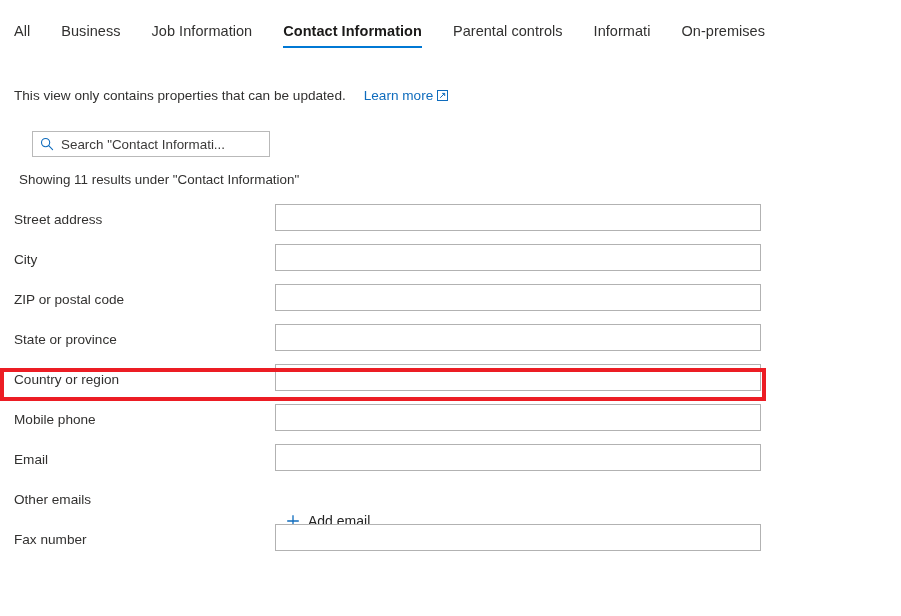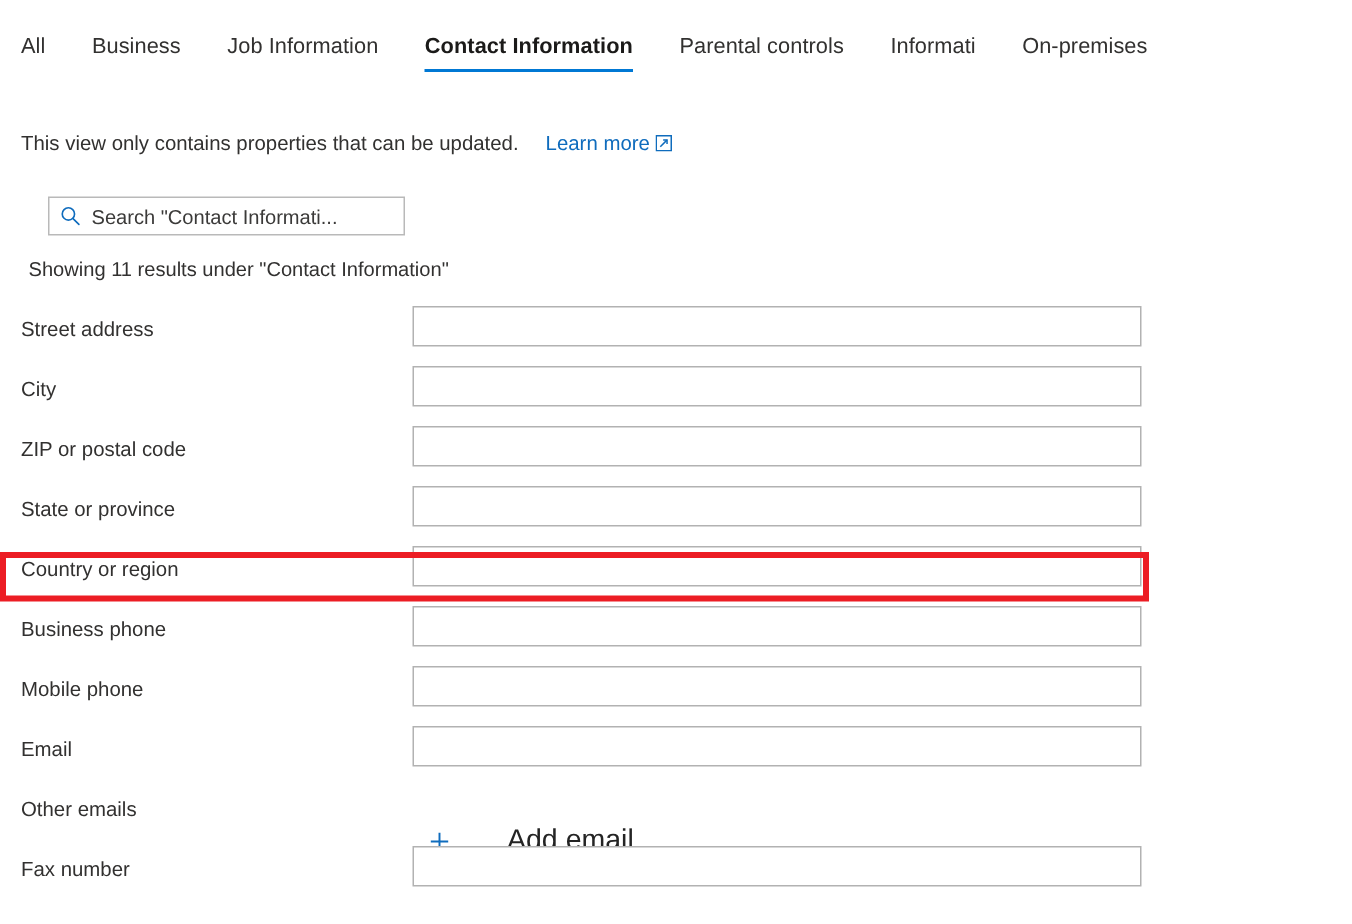--- a/index.html
+++ b/index.html
@@ -172,25 +172,24 @@
   }
 
   
   .add-action {
     position: absolute;
     left: 285px;
     top: 28px;
     display: flex;
     align-items: center;
     cursor: pointer;
-    font-size: 19px;
+    font-size: 14px;
     line-height: 18px;
     color: #242424;
     white-space: nowrap;
-    gap: 30px;
   }
   .plus-icon {
     width: 16px;
     height: 16px;
     margin-right: 7px;
     flex: none;
     display: block;
   }
 
   
@@ -255,24 +254,20 @@
     </div>
     <div class="row">
       <div class="row-label">State or province</div>
       <div class="row-field"><input type="text" style=""></div>
     </div>
     <div class="row">
       <div class="row-label">Country or region</div>
       <div class="row-field"><input type="text" style=""></div>
     </div>
     <div class="row">
-      <div class="row-label">Business phone</div>
-      <div class="row-field"><input type="text" style=""></div>
-    </div>
-    <div class="row">
       <div class="row-label">Mobile phone</div>
       <div class="row-field"><input type="text" style=""></div>
     </div>
     <div class="row">
       <div class="row-label">Email</div>
       <div class="row-field"><input type="text" style=""></div>
     </div>
     <div class="row">
       <div class="row-label">Other emails</div>
       <div class="add-action">

